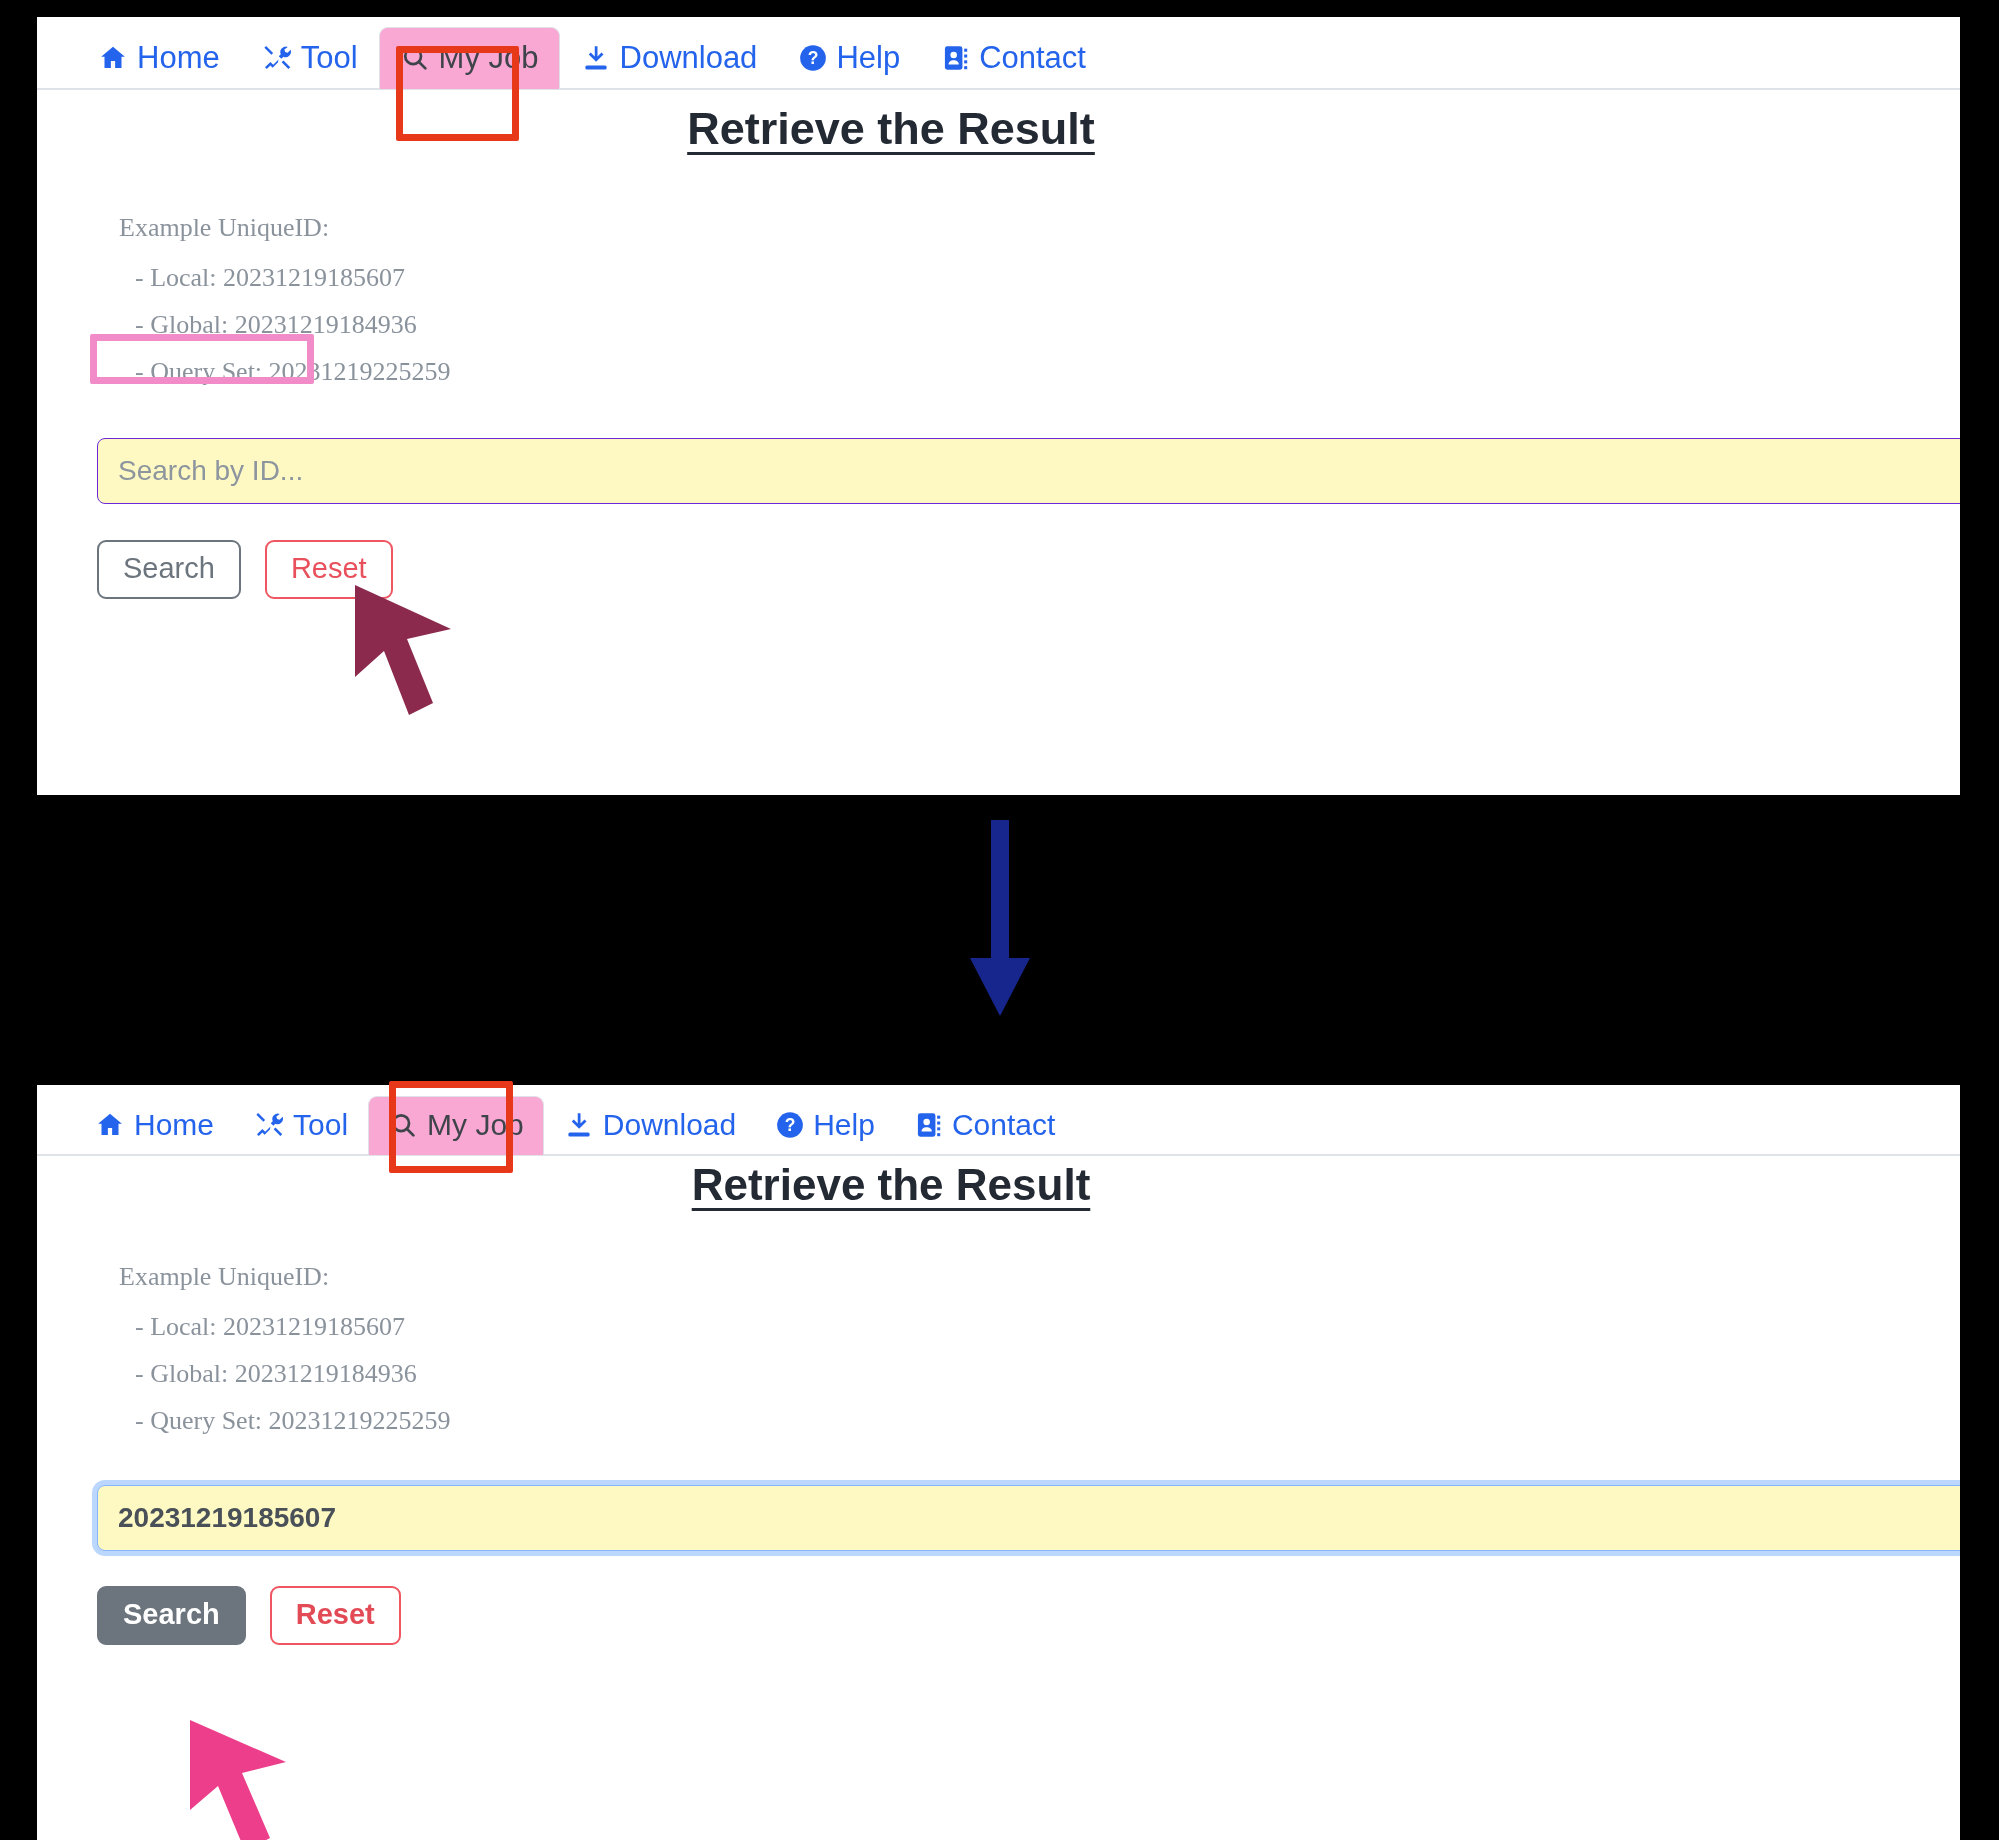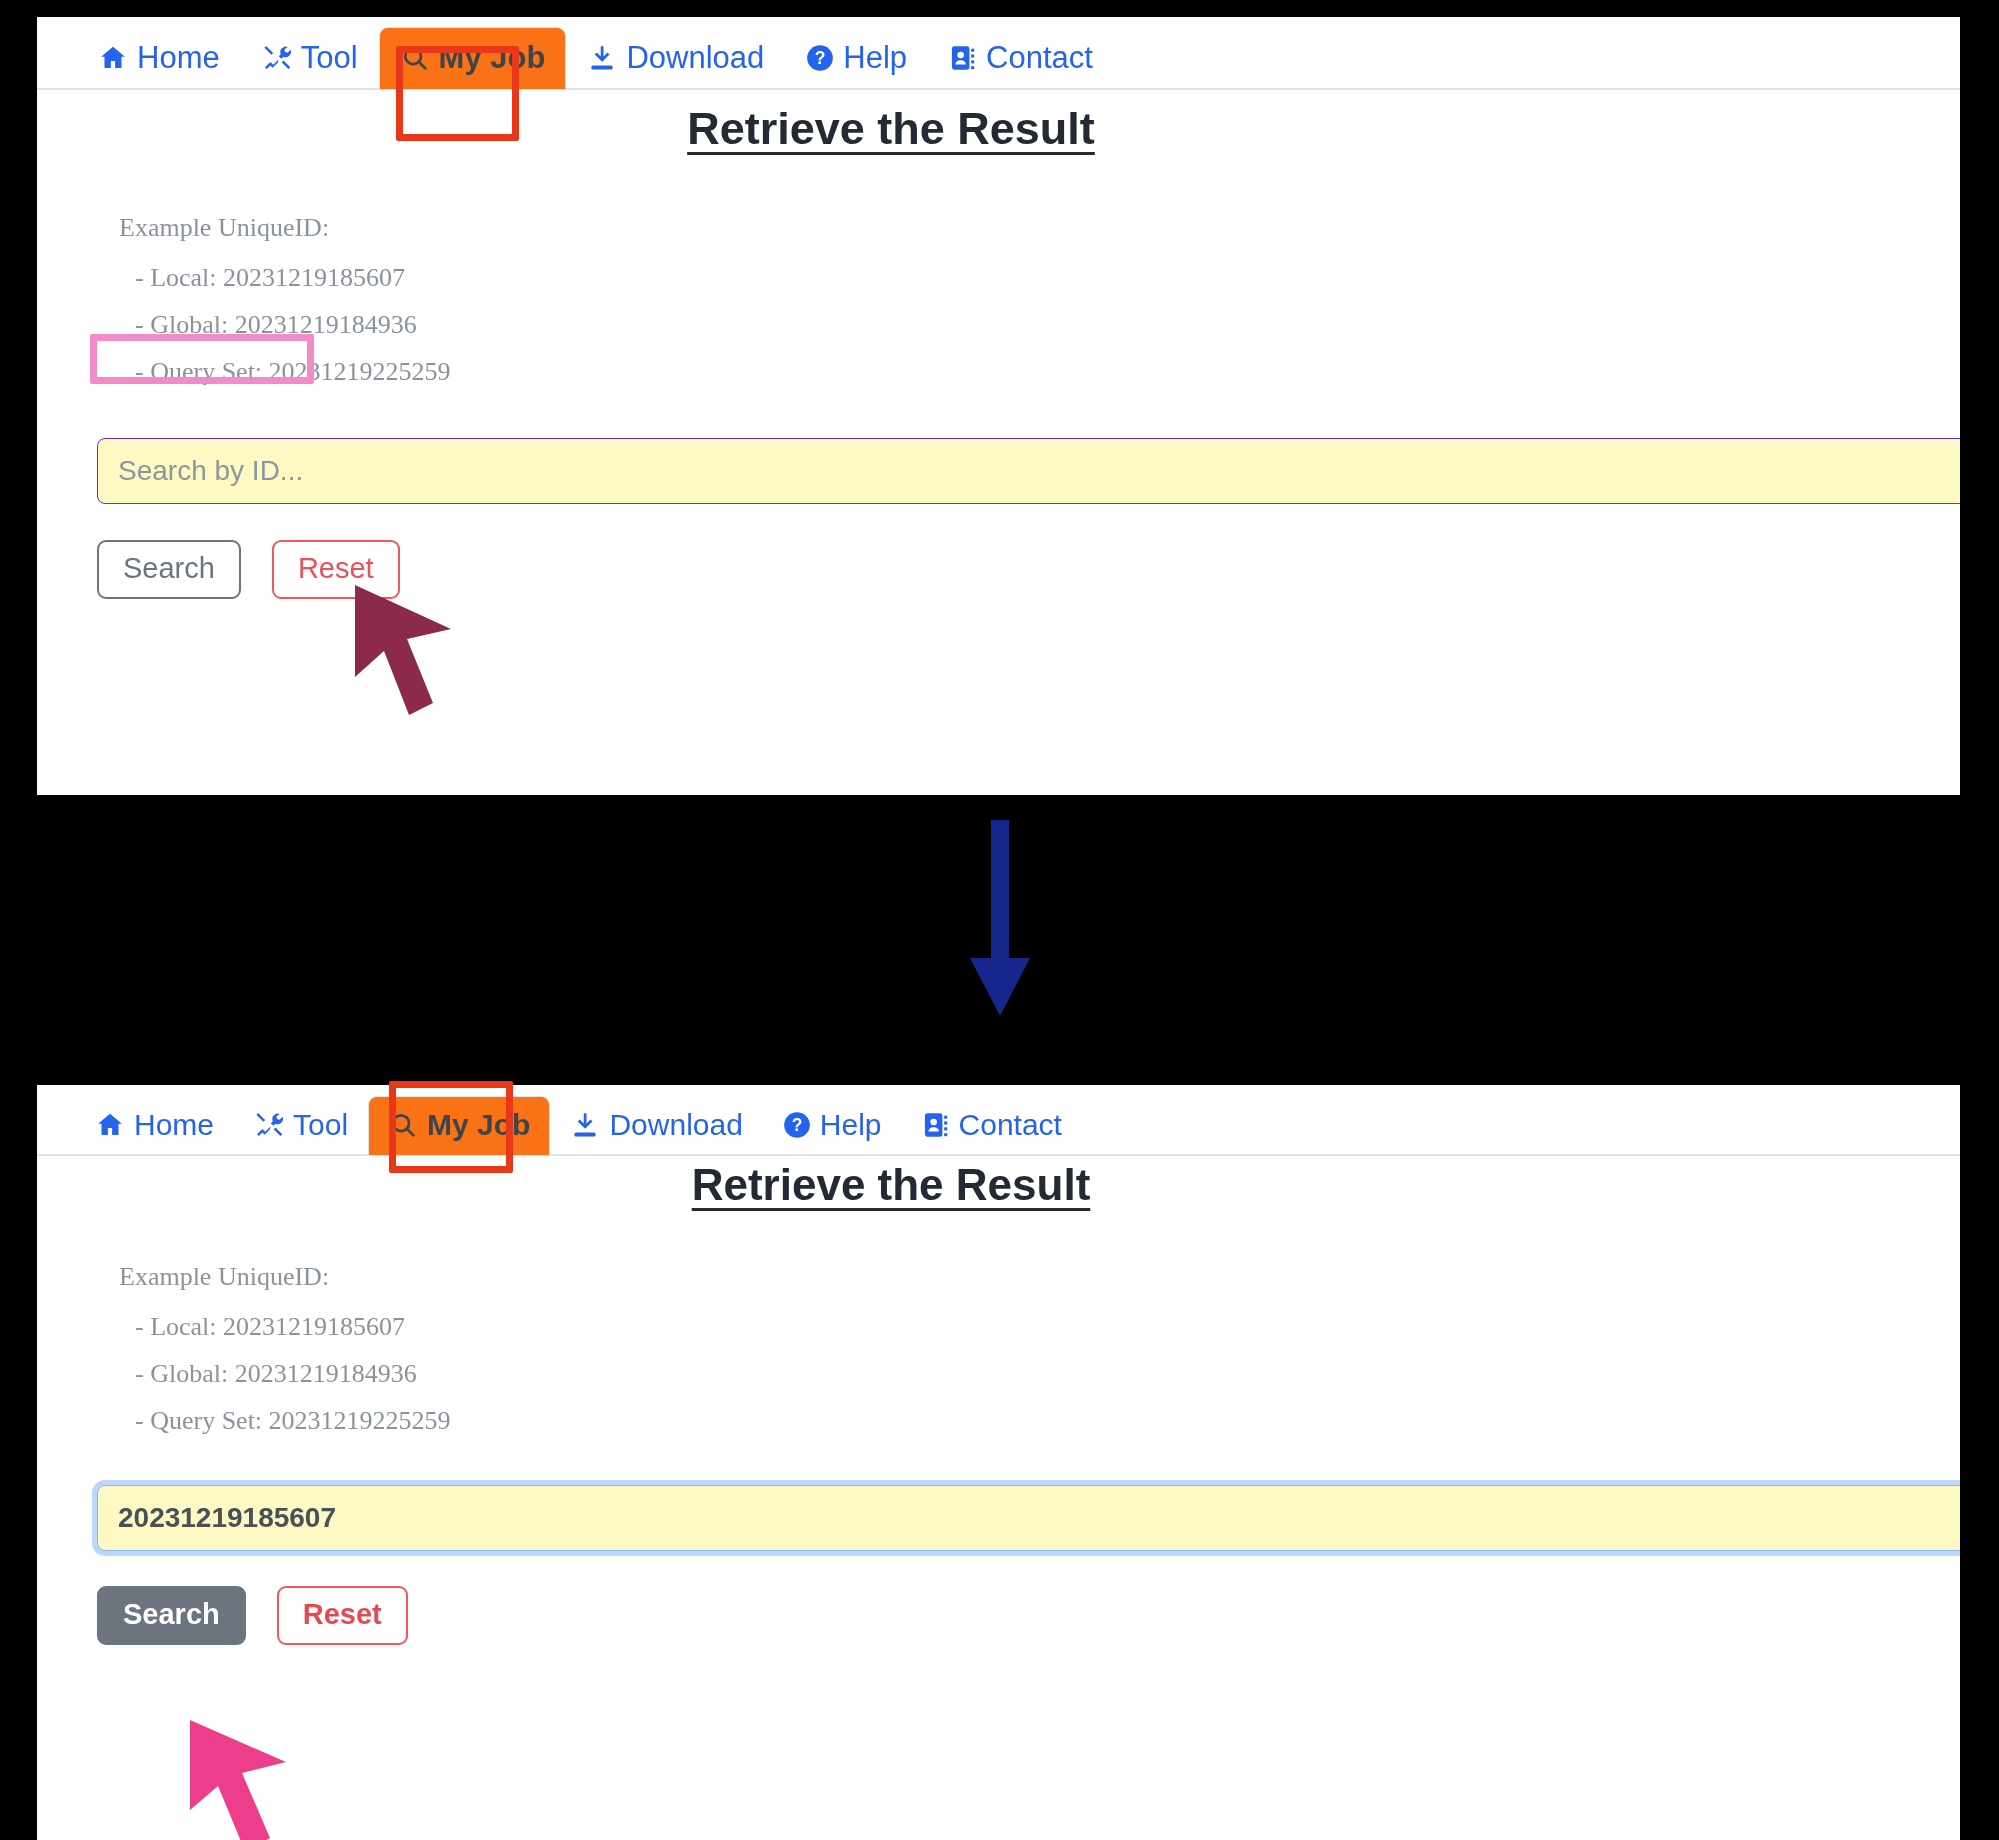--- a/index.html
+++ b/index.html
@@ -48,23 +48,22 @@
     padding: 14px 20px 16px 20px;
     white-space: nowrap;
     border: 1px solid transparent;
     border-bottom: none;
     border-radius: 9px 9px 0 0;
     cursor: pointer;
     text-decoration: none;
   }
   .navitem.active {
     color: #3f444a;
-    background: #f97316;
+    background: #f9a8d4;
     border-color: #dee2e6;
-    font-weight: bold;
   }
   .navitem .icon { display: inline-flex; align-items: center; }
   .navitem .icon svg { display: block; }
   .nav-rule {
     border-bottom: 2px solid #dfe3e8;
     margin-top: -1px;
   }
   #panel-bottom .navlist { padding-left: 38px; height: 70px; }
   #panel-bottom .navitem { font-size: 30px; padding: 13px 19px 15px 19px; }
 
@@ -114,21 +113,21 @@
     background: #fef9c3;
     outline: none;
   }
   .search-input::placeholder { color: #8d959e; }
   .search-input.focused {
     border-color: #86b7fe;
     box-shadow: 0 0 0 5px rgba(13,110,253,.28);
   }
   #panel-bottom .search-input { margin-top: 30px; font-weight: bold; }
 
-  .btn-row { margin-top: 36px; display: flex; gap: 31px; }
+  .btn-row { margin-top: 36px; display: flex; gap: 24px; }
   #panel-bottom .btn-row { margin-top: 35px; }
   .btn {
     font-size: 29px;
     font-family: "Liberation Sans", sans-serif;
     padding: 12px 24px 14px 24px;
     border-radius: 9px;
     line-height: 1;
     cursor: pointer;
     background: #ffffff;
   }

